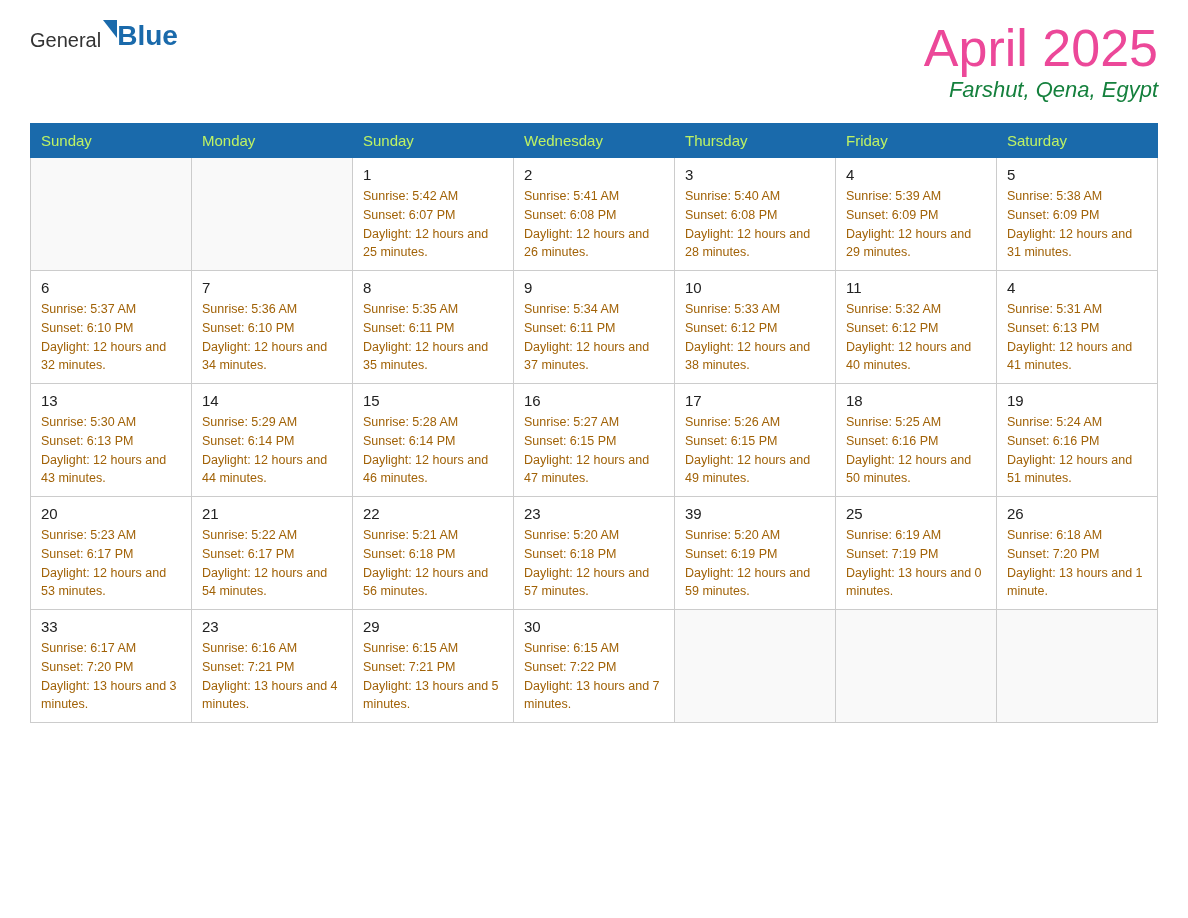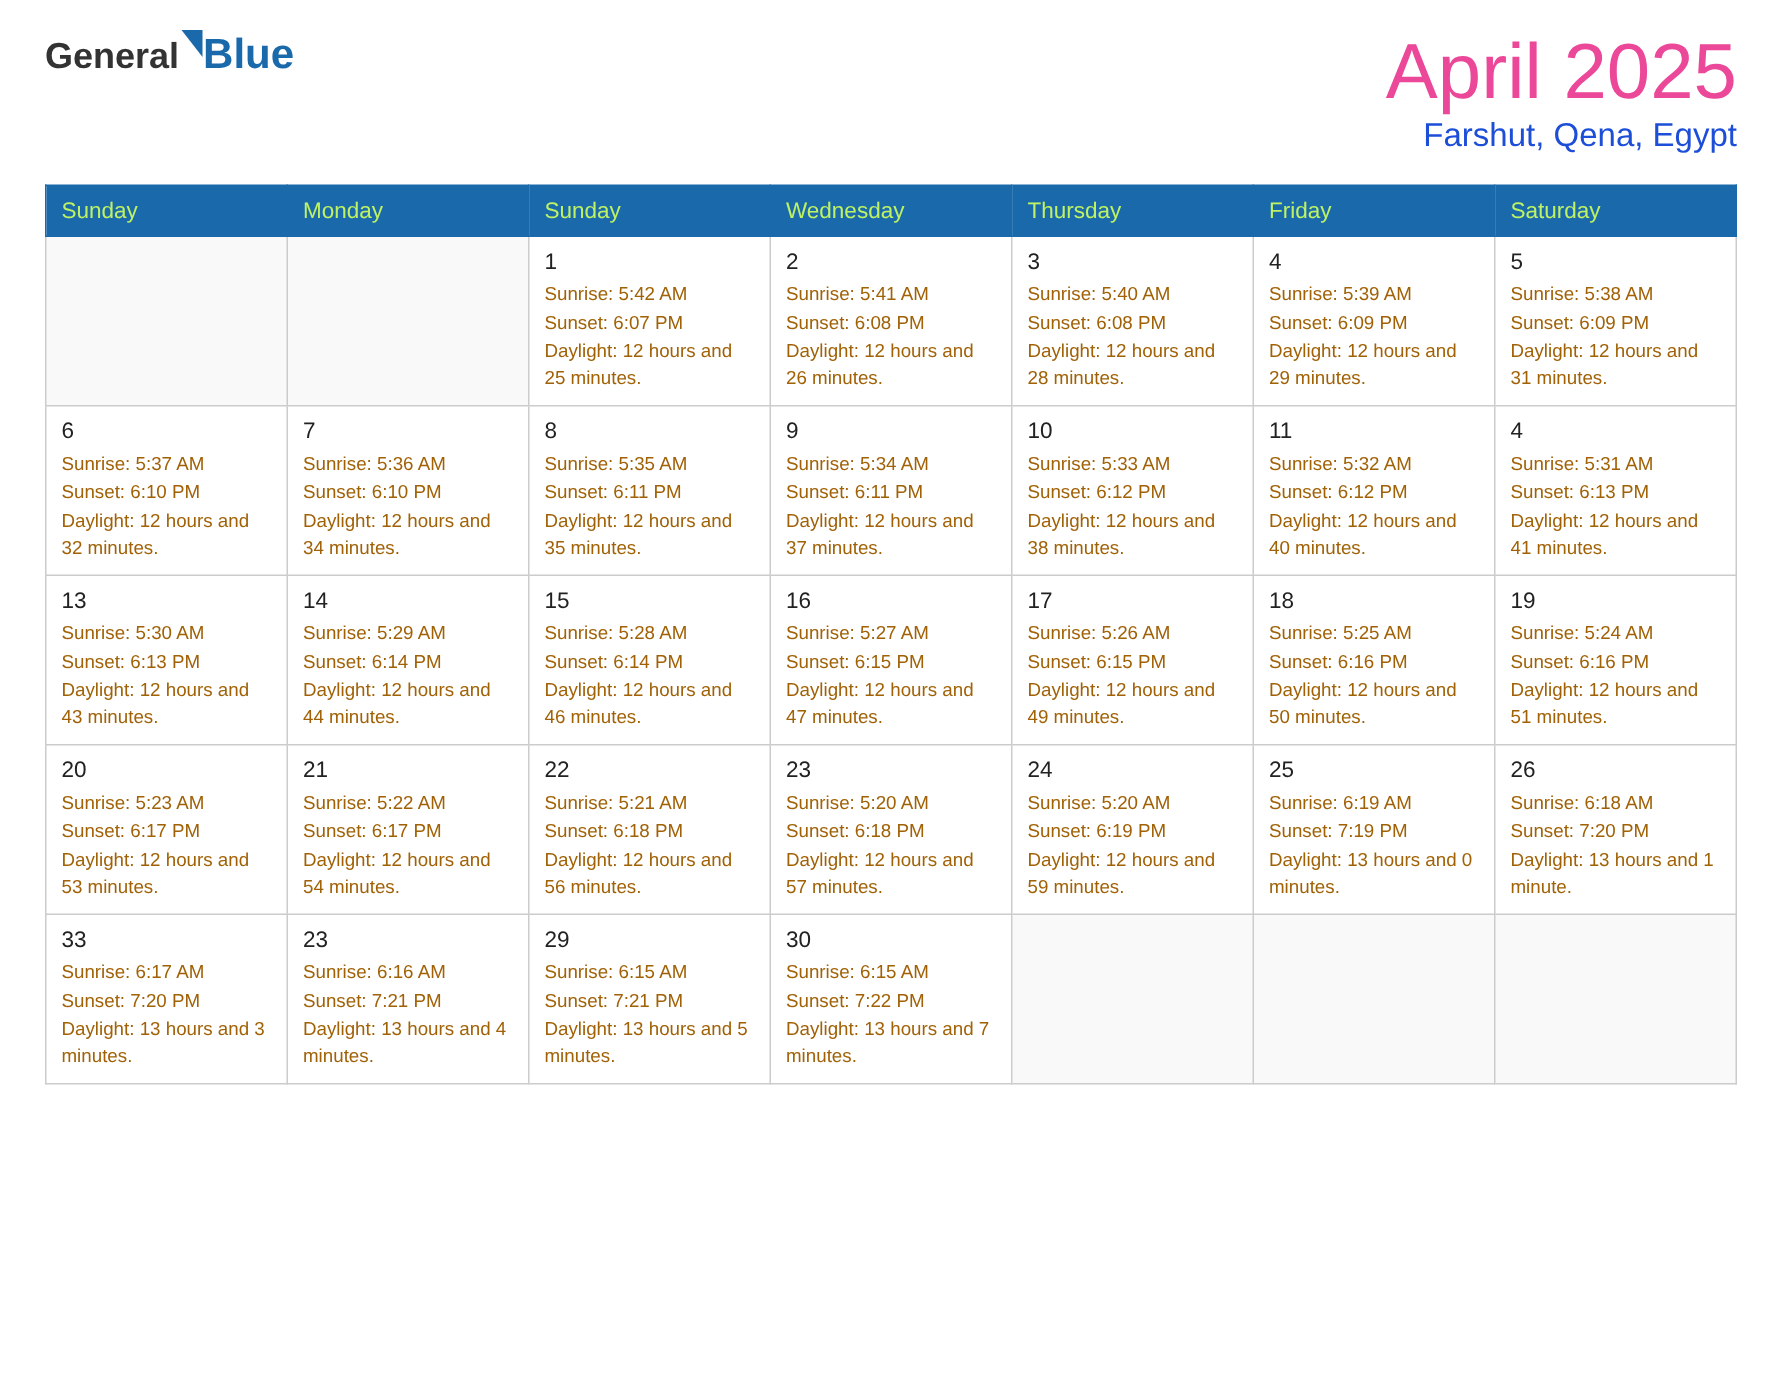--- a/index.html
+++ b/index.html
@@ -15,22 +15,22 @@
       justify-content: space-between;
       align-items: flex-start;
       margin-bottom: 20px;
     }
     .logo {
       display: flex;
       align-items: center;
       gap: 0;
     }
     .logo-general {
-      font-size: 24px;
-      font-weight: bold;
+      font-size: 20px;
+      font-weight: normal;
       color: #333;
     }
     .logo-blue-part {
       display: flex;
       flex-direction: row;
       align-items: flex-start;
     }
     .logo-arrow {
       width: 0;
       height: 0;
@@ -55,21 +55,22 @@
     }
     .title-block h1 {
       font-size: 52px;
       font-weight: normal;
       color: #ec4899;
       line-height: 1.1;
     }
     .title-block h2 {
       font-size: 22px;
       font-weight: normal;
-      color: #1d4ed8;
+      color: #15803d;
+      font-style: italic;
     }
     table {
       width: 100%;
       border-collapse: collapse;
       table-layout: fixed;
     }
     thead tr {
       background-color: #1a6aab;
     }
     thead th {
@@ -233,21 +234,21 @@
         </td>
         <td>
           <div class="day-number">22</div>
           <div class="day-info">Sunrise: 5:21 AM<br>Sunset: 6:18 PM<br>Daylight: 12 hours and 56 minutes.</div>
         </td>
         <td>
           <div class="day-number">23</div>
           <div class="day-info">Sunrise: 5:20 AM<br>Sunset: 6:18 PM<br>Daylight: 12 hours and 57 minutes.</div>
         </td>
         <td>
-          <div class="day-number">24</div>
+          <div class="day-number">39</div>
           <div class="day-info">Sunrise: 5:20 AM<br>Sunset: 6:19 PM<br>Daylight: 12 hours and 59 minutes.</div>
         </td>
         <td>
           <div class="day-number">25</div>
           <div class="day-info">Sunrise: 6:19 AM<br>Sunset: 7:19 PM<br>Daylight: 13 hours and 0 minutes.</div>
         </td>
         <td>
           <div class="day-number">26</div>
           <div class="day-info">Sunrise: 6:18 AM<br>Sunset: 7:20 PM<br>Daylight: 13 hours and 1 minute.</div>
         </td>

